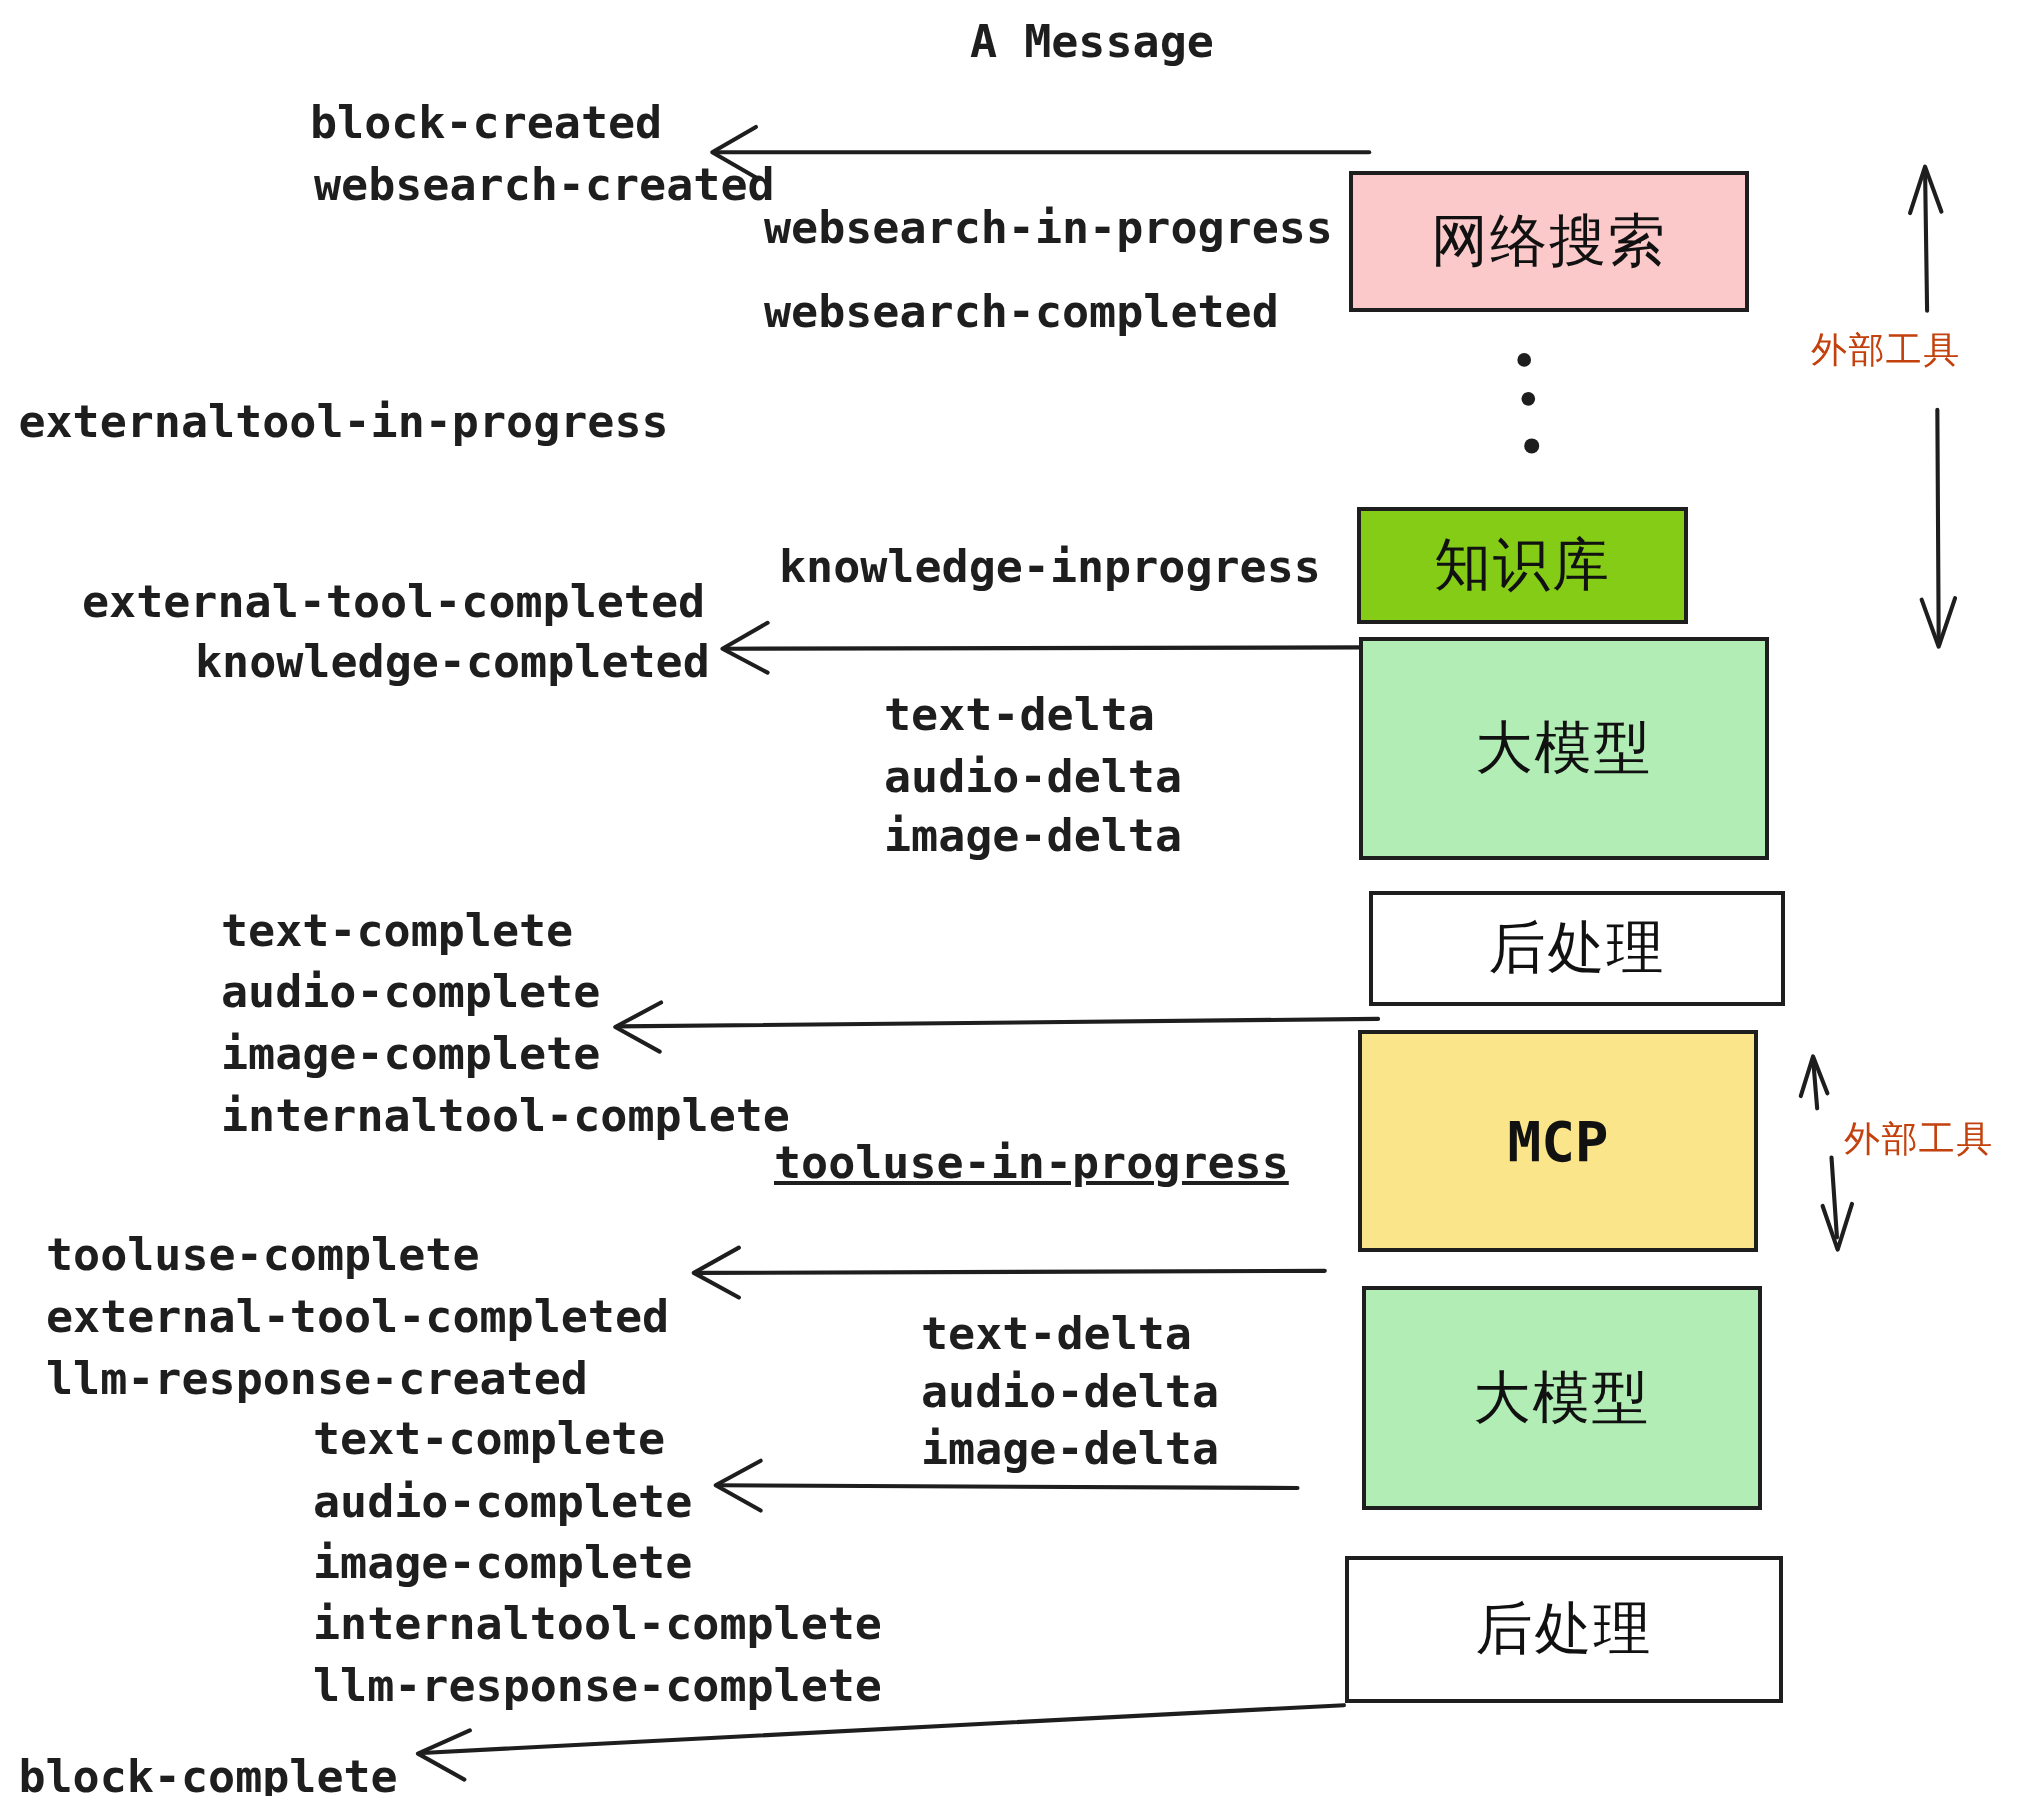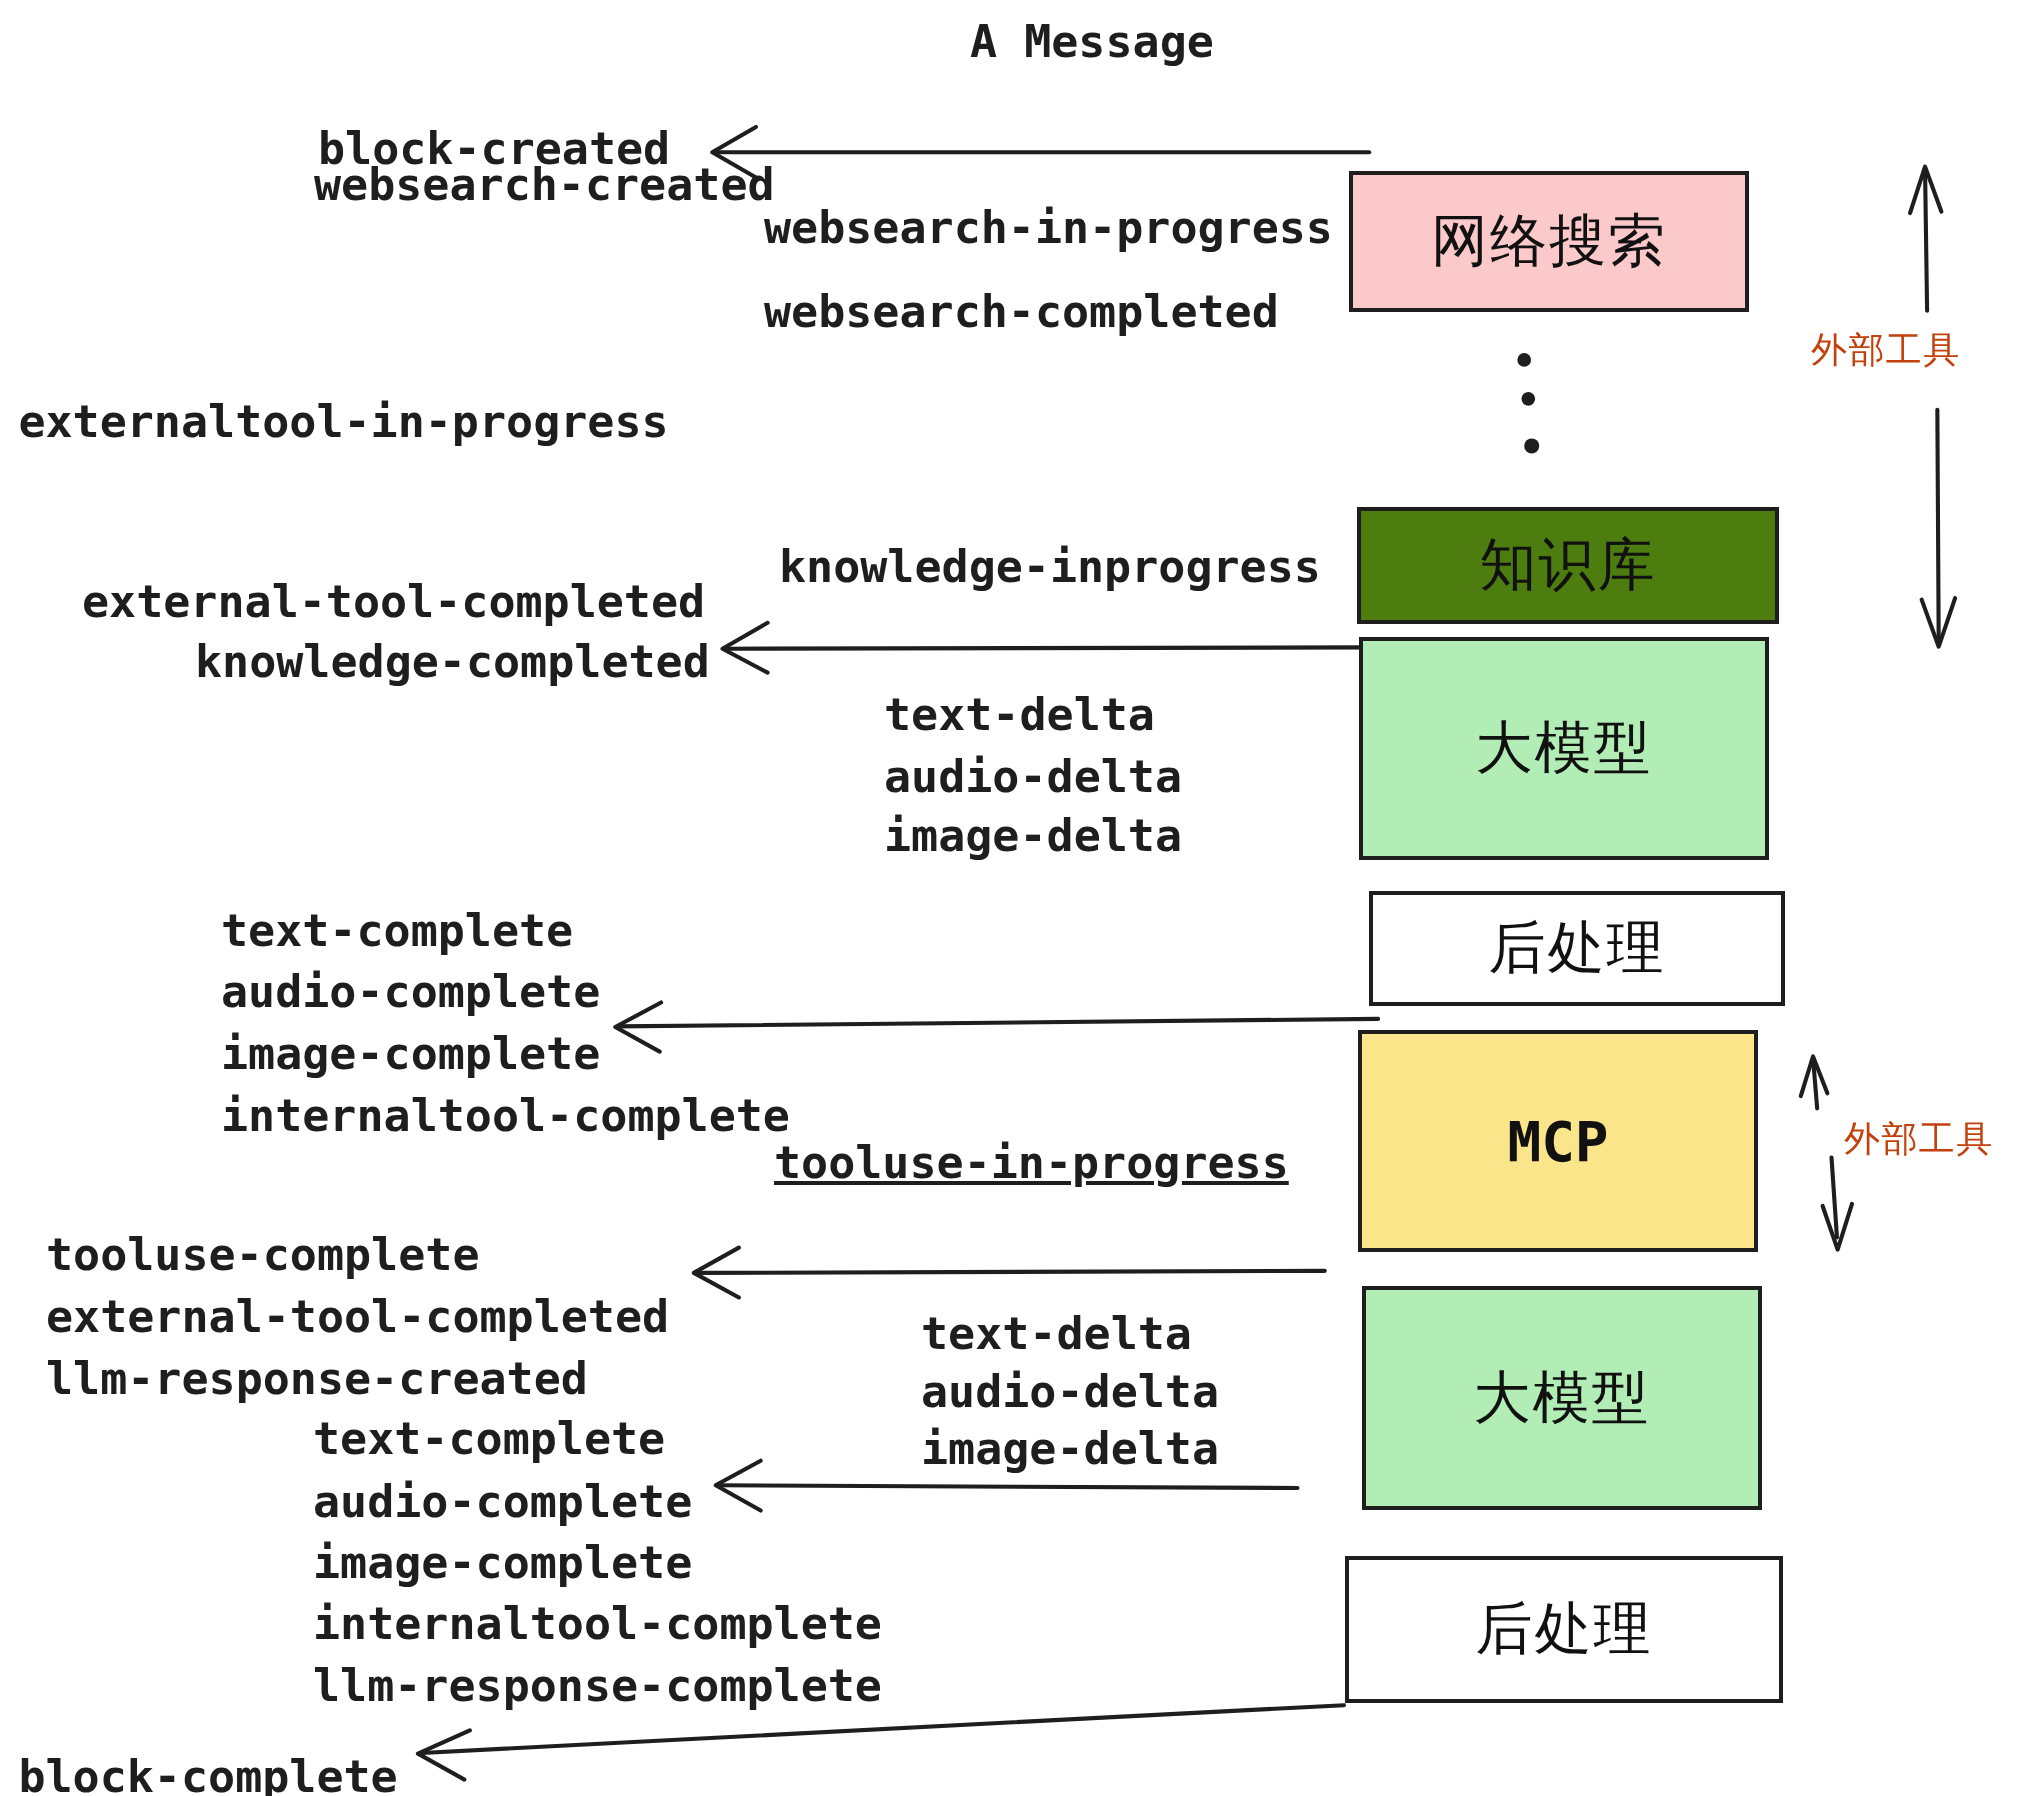--- a/index.html
+++ b/index.html
@@ -72,21 +72,21 @@
     <path d="M2682 1695 L2690 1812"></path>
     <path d="M2669 1766 L2691 1830 L2712 1763"></path>
 
     <circle cx="2232" cy="527" r="10"></circle>
     <circle cx="2238" cy="584" r="10"></circle>
     <circle cx="2243" cy="653" r="11"></circle>
   </svg>
 
   <div class="title" style="left:970px; top:15px;">A Message</div>
 
-  <div class="evt" style="left:318px;  top:96px;margin-top:26px;">block-created</div>
+  <div class="evt" style="left:310px;  top:96px;">block-created</div>
   <div class="evt" style="left:314px;  top:158px;">websearch-created</div>
   <div class="evt" style="left:764px; top:201px;">websearch-in-progress</div>
   <div class="evt" style="left:764px; top:285px;">websearch-completed</div>
   <div class="evt" style="left:18.4px;   top:395px;">externaltool-in-progress</div>
   <div class="evt" style="left:779px; top:540px;">knowledge-inprogress</div>
   <div class="evt" style="left:82px;  top:575px;">external-tool-completed</div>
   <div class="evt" style="left:195px;  top:635px;">knowledge-completed</div>
   <div class="evt" style="left:884px; top:688px;">text-delta</div>
   <div class="evt" style="left:884px; top:750px;">audio-delta</div>
   <div class="evt" style="left:884px; top:809px;">image-delta</div>
@@ -105,21 +105,21 @@
   <div class="evt" style="left:313px;  top:1475px;">audio-complete</div>
   <div class="evt" style="left:313px;  top:1536px;">image-complete</div>
   <div class="evt" style="left:313px;  top:1597px;">internaltool-complete</div>
   <div class="evt" style="left:313px;  top:1659px;">llm-response-complete</div>
   <div class="evt" style="left:18.4px;   top:1750px;">block-complete</div>
 
   <div class="box" style="left: 1349px; top: 171px; width: 400px; height: 141px; background: rgb(251, 201, 201);">
     <span class="cjk">网络搜索</span>
   </div>
 
-  <div class="box" style="left: 1357px; top: 507px; width: 422px; height: 117px; background: #4d7c0f;">
+  <div class="box" style="left: 1357px; top: 507px; width: 331px; height: 117px; background: #84cc16;">
     <span class="cjk">知识库</span>
   </div>
 
   <div class="box" style="left: 1359px; top: 637px; width: 410px; height: 223px; background: rgb(178, 237, 182);">
     <span class="cjk">大模型</span>
   </div>
 
   <div class="box" style="left: 1369px; top: 891px; width: 416px; height: 115px; background: rgb(255, 255, 255);">
     <span class="cjk">后处理</span>
   </div>

